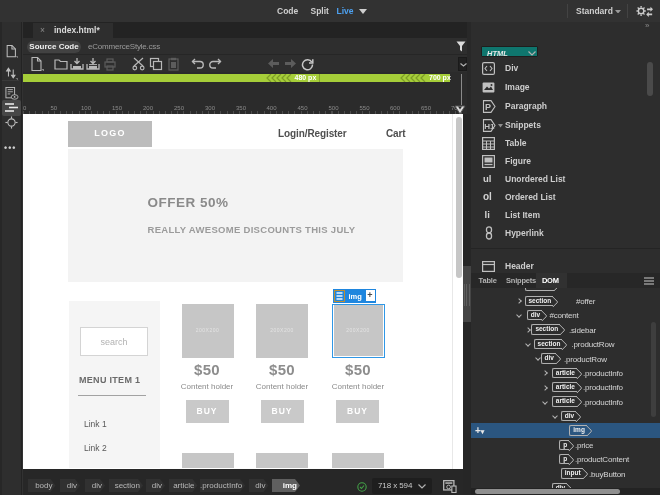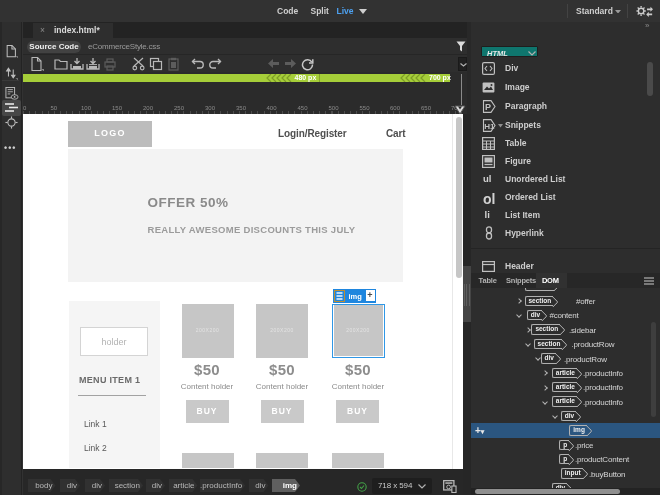--- a/index.html
+++ b/index.html
@@ -272,21 +272,21 @@
     <div class="abs" style="left:45px; top:7px; width:84px; height:25.5px; background:#bcbcbc; color:#fff; font-size:9px; font-weight:700; letter-spacing:1.2px; text-align:center; line-height:25px;">LOGO</div>
     <div class="abs" style="left:255px; top:14px; font-size:10px; font-weight:700; color:#4f4f4f; letter-spacing:-0.1px;">Login/Register</div>
     <div class="abs" style="left:363px; top:14px; font-size:10px; font-weight:700; color:#4f4f4f; letter-spacing:-0.1px;">Cart</div>
 
     <div class="abs" style="left:44.5px; top:34.5px; width:335px; height:133.5px; background:#f3f3f3;">
       <div class="abs" style="left:80px; top:46px; font-size:13.5px; font-weight:700; color:#8a8a8a; letter-spacing:0.5px;">OFFER 50%</div>
       <div class="abs" style="left:80px; top:75px; font-size:9.5px; font-weight:700; color:#9b9b9b; letter-spacing:0.3px;">REALLY AWESOME DISCOUNTS THIS JULY</div>
     </div>
 
     <div class="abs" style="left:46px; top:187px; width:91px; height:167px; background:#f5f5f5;">
-      <div class="abs" style="left:11px; top:26px; width:68px; height:29px; background:#fff; border:1px solid #d4d4d4; color:#b2b2b2; font-size:9px; text-align:center; line-height:28px;">holder</div>
+      <div class="abs" style="left:11px; top:26px; width:68px; height:29px; background:#fff; border:1px solid #d4d4d4; color:#b2b2b2; font-size:9px; text-align:center; line-height:28px;">search</div>
       <div class="abs" style="left:10px; top:74px; font-size:9px; font-weight:700; color:#6a6a6a; letter-spacing:0.3px;">MENU ITEM 1</div>
       <div class="abs" style="left:9px; top:94px; width:68px; height:1px; background:#a2a2a2;"></div>
       <div class="abs" style="left:15px; top:118px; font-size:8.5px; color:#585858;">Link 1</div>
       <div class="abs" style="left:15px; top:142px; font-size:8.5px; color:#585858;">Link 2</div>
     </div>
 
     <div class="imgbox" style="left:158.5px; top:190px;">200X200</div>
     <div class="imgbox" style="left:233px; top:190px;">200X200</div>
 
     <div class="abs" style="left:309px; top:189.5px; width:53px; height:54.5px; border:1.5px solid #2f97e6;">
@@ -411,21 +411,21 @@
         <line x1="4.5" y1="4" x2="4.5" y2="12.4"></line>
         <line x1="8.5" y1="4" x2="8.5" y2="12.4"></line>
       </g>
   </svg>
   <svg class="abs" style="left:11px; top:132.5px;" width="13" height="13" viewBox="0 0 13 13">
     <rect x="0.6" y="0.6" width="11.8" height="11.8" fill="none" stroke="#c0c0c0" stroke-width="1.2"></rect>
     <rect x="2.5" y="2.5" width="8" height="5" fill="#c0c0c0"></rect>
     <line x1="2.5" y1="9.5" x2="10.5" y2="9.5" stroke="#c0c0c0" stroke-width="1.3"></line>
   </svg>
   <div class="abs" style="left:12px; top:150.5px; color:#d2d2d2; font-size:9.5px; font-weight:700;">ul</div>
-  <div class="abs" style="left:12px; top:168.5px; color:#d2d2d2; font-size:14px; font-weight:700;">ol</div>
+  <div class="abs" style="left:12px; top:168.5px; color:#d2d2d2; font-size:10px; font-weight:700;">ol</div>
   <div class="abs" style="left:13.5px; top:186.5px; color:#d2d2d2; font-size:9.5px; font-weight:700;">li</div>
   <svg class="abs" style="left:13px; top:204px;" width="10" height="14" viewBox="0 0 10 14">
     <rect x="2.5" y="0.8" width="5" height="6" rx="2.5" fill="none" stroke="#c0c0c0" stroke-width="1.3"></rect>
     <rect x="2.5" y="7" width="5" height="6" rx="2.5" fill="none" stroke="#c0c0c0" stroke-width="1.3"></rect>
   </svg>
   <svg class="abs" style="left:11px; top:237.5px;" width="13" height="13" viewBox="0 0 13 13">
     <rect x="0.6" y="1.6" width="11.8" height="9.8" fill="none" stroke="#c0c0c0" stroke-width="1.2"></rect>
     <line x1="0.6" y1="4.5" x2="12.4" y2="4.5" stroke="#c0c0c0" stroke-width="1.2"></line>
   </svg>
 

